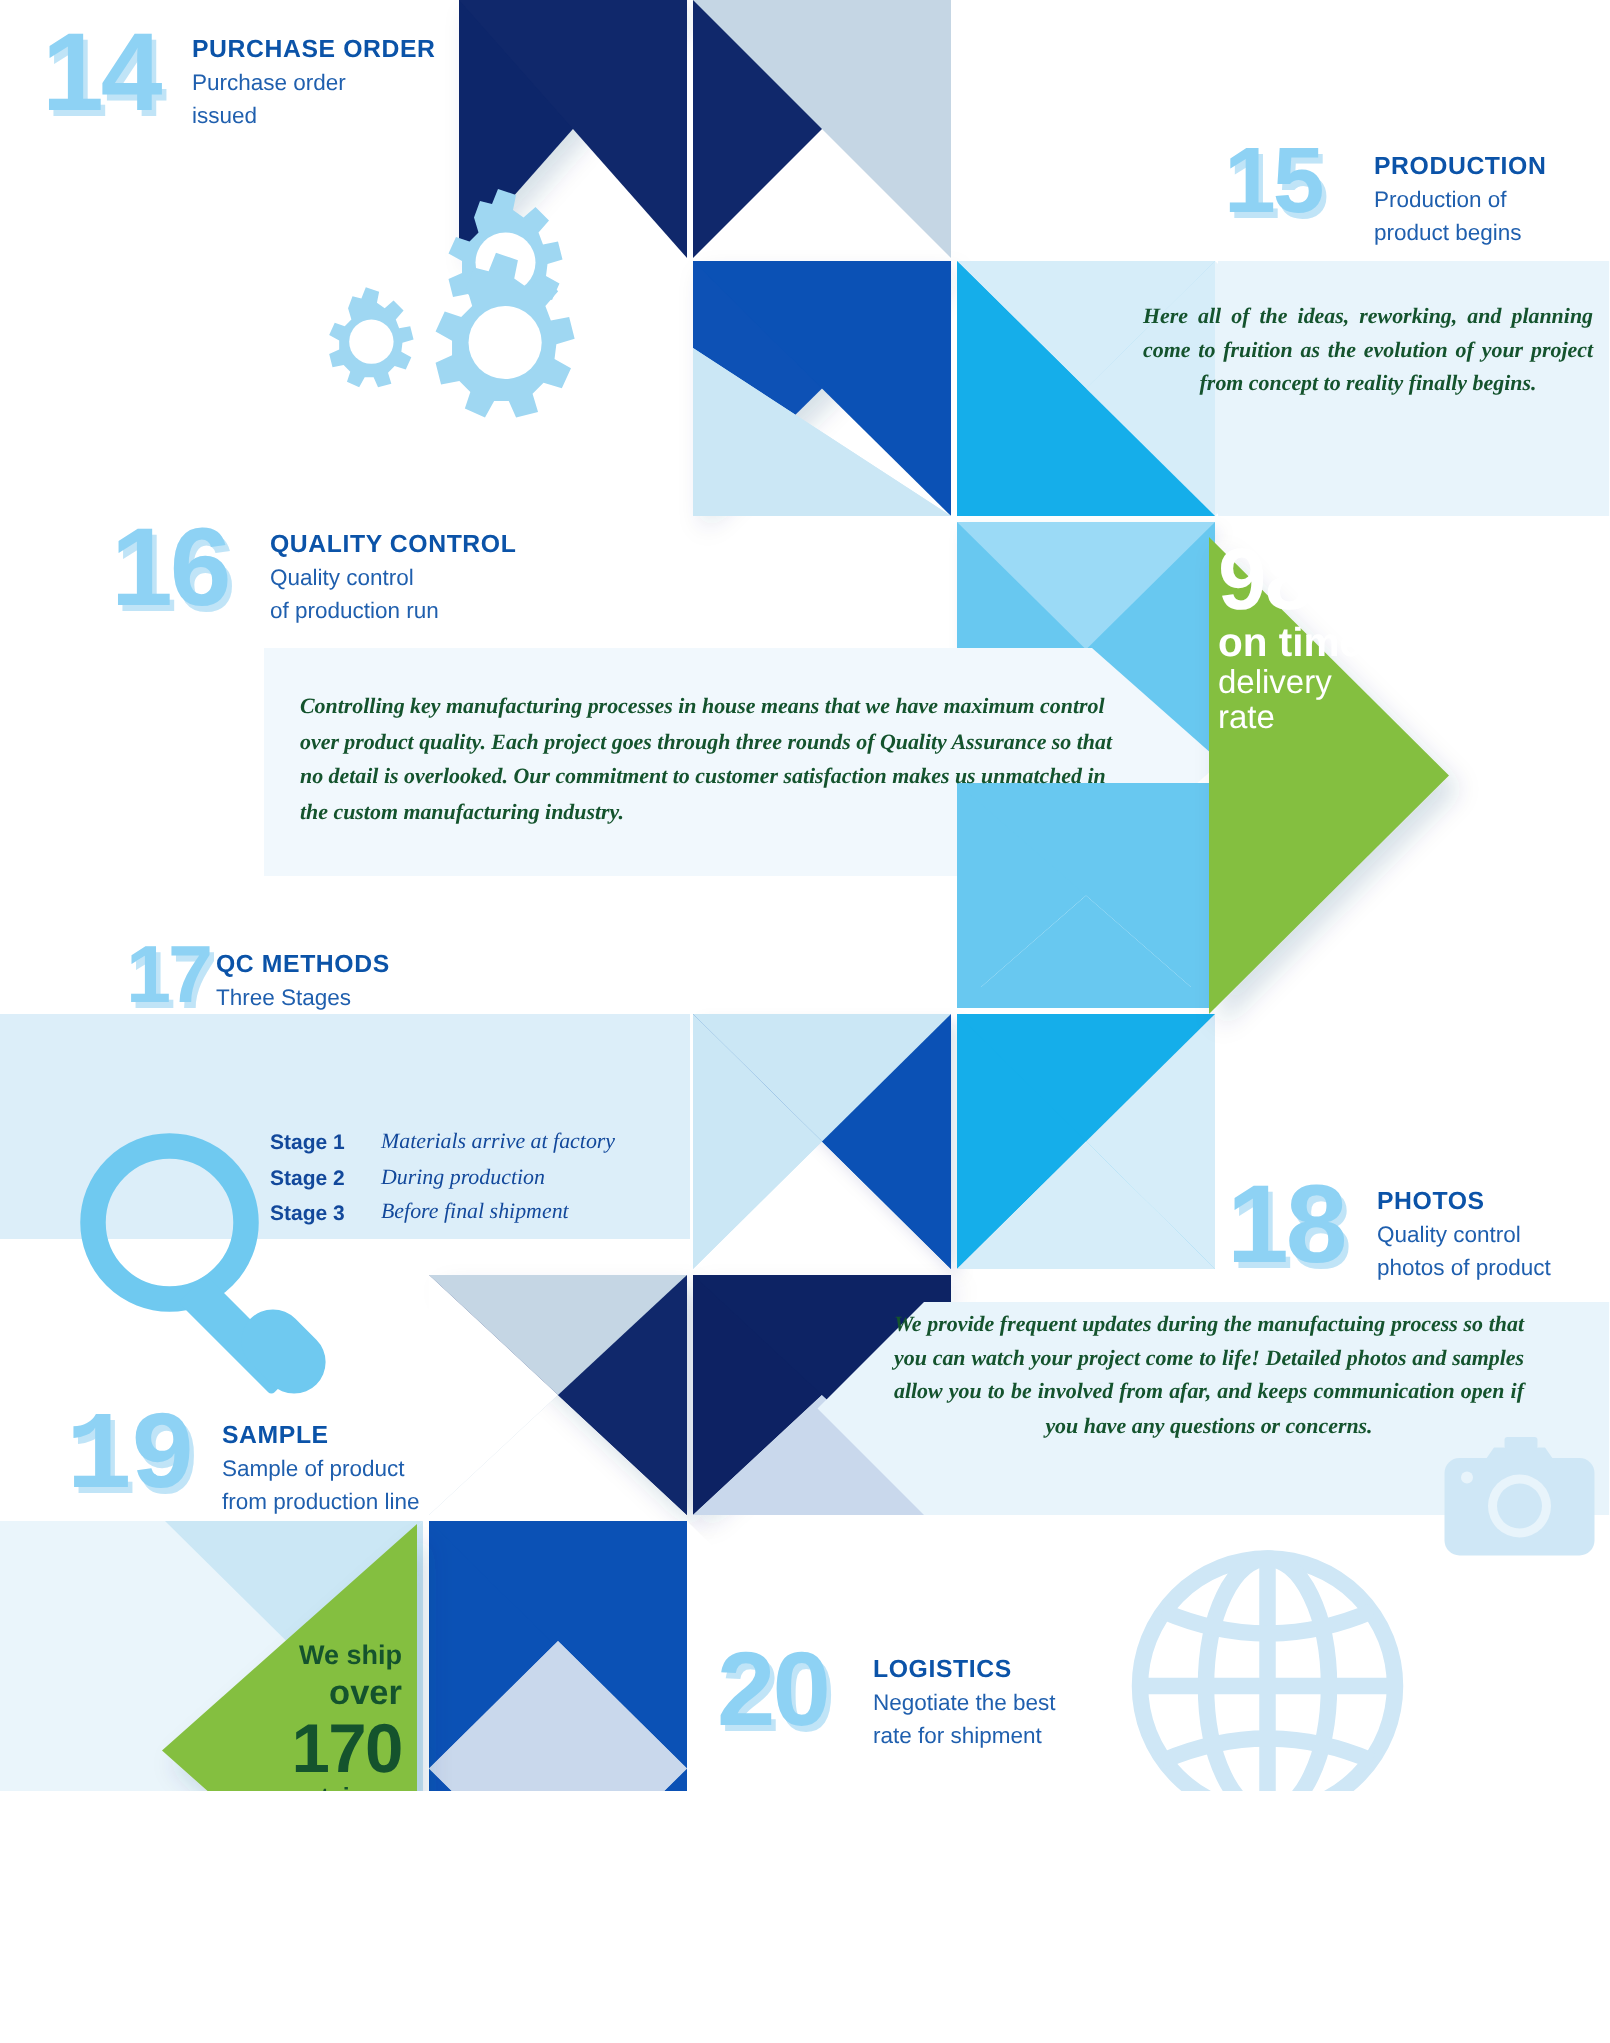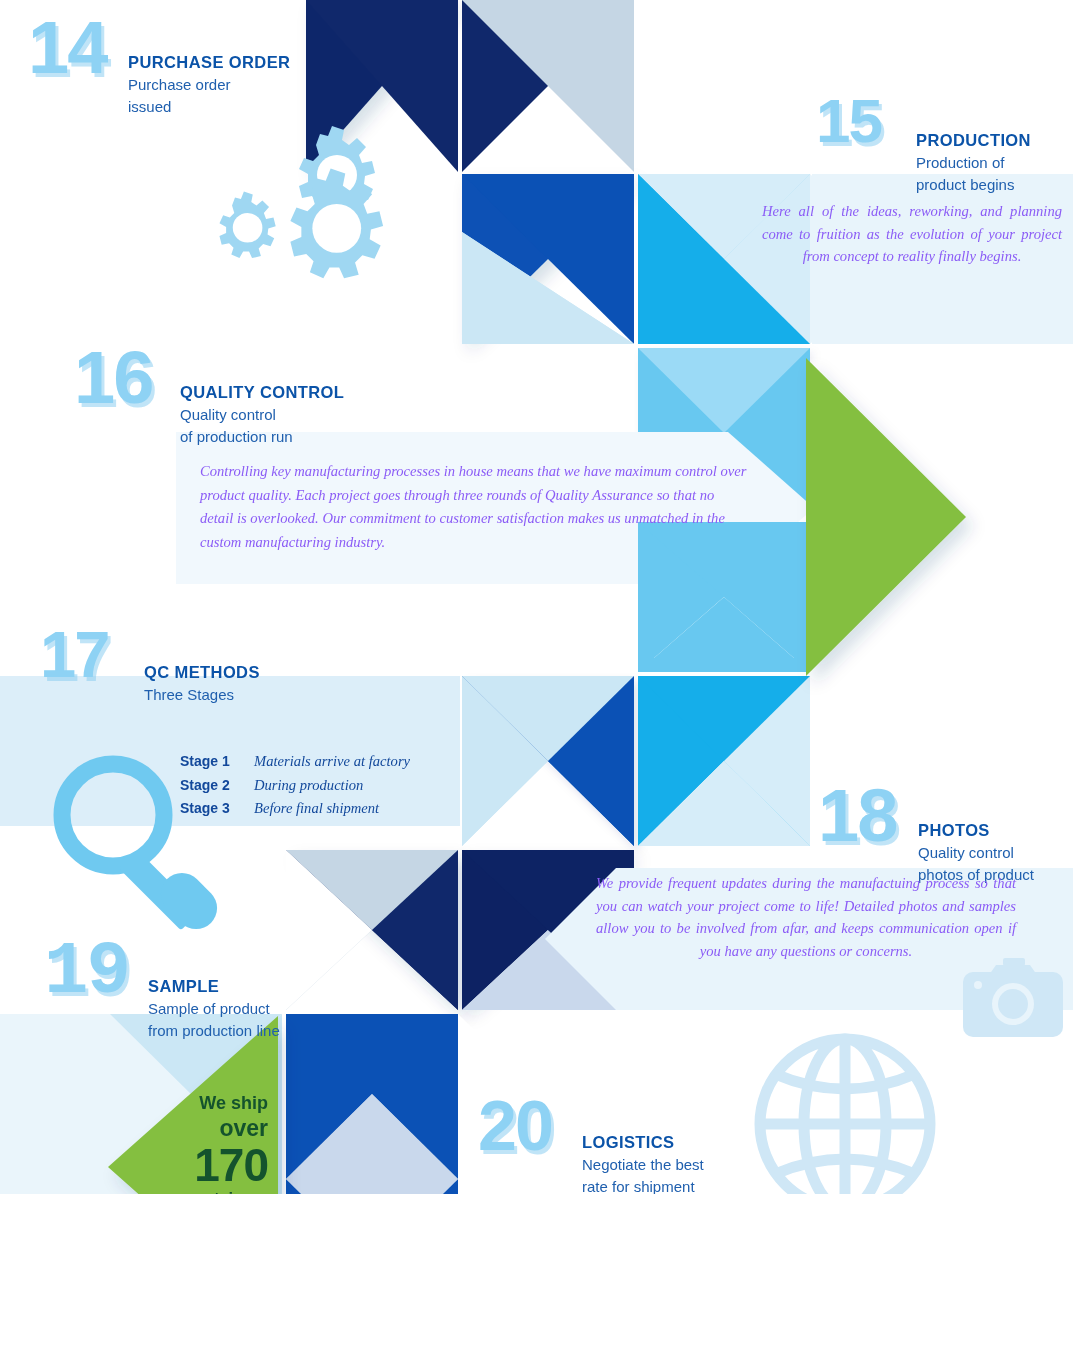--- a/index.html
+++ b/index.html
@@ -5,27 +5,27 @@
   html,body{margin:0;padding:0;background:#fff;}
   body{font-family:"Liberation Sans",sans-serif;}
   #page{position:relative;width:1073px;height:1194px;overflow:hidden;background:#ffffff;}
   #bg{position:absolute;left:0;top:0;width:1073px;height:1362px;}
 
   
   .step{position:absolute;display:flex;align-items:flex-start;}
   .num{font-weight:bold;line-height:.82;color:#8ED2F4;
        text-shadow:3px 4px 0 rgba(140,205,240,.55);
        letter-spacing:-2px;font-family:"Liberation Sans",sans-serif;}
-  .step-txt{padding-top:6px;margin-top:29px;}
+  .step-txt{padding-top:6px;}
   .step-title{font-weight:bold;color:#0B53A8;letter-spacing:.4px;font-size:16.5px;line-height:1.2;}
   .step-sub{color:#1F5FAE;font-size:15px;line-height:1.35;margin-top:2px;}
 
   
-  .para{position:absolute;color:#8b5cf6;font-family:"Liberation Serif",serif;
-        font-style:italic;font-size:14.6px;line-height:1.55;}
+  .para{position:absolute;color:#14532d;font-family:"Liberation Serif",serif;
+        font-style:italic;font-size:14.6px;line-height:1.55;font-weight:bold;}
   .para.jr{text-align:justify;text-align-last:center;}
 
   
   .stages{position:absolute;color:#12489B;font-size:14px;line-height:1.62;}
   .stages .row{display:flex;}
   .stages .lab{font-weight:bold;width:74px;font-family:"Liberation Sans",sans-serif;}
   .stages .val{font-style:italic;font-family:"Liberation Serif",serif;font-size:14.6px;}
 
   
   .badge98{position:absolute;left:812px;top:360px;width:148px;text-align:left;color:#fff;}
@@ -216,21 +216,21 @@
     <div class="step-txt" style="margin-left:10px;">
       <div class="step-title">QUALITY CONTROL</div>
       <div class="step-sub">Quality control</div>
       <div class="step-sub">of production run</div>
     </div>
   </div>
 
   <div class="para" style="left:200px;top:460px;width:548px;line-height:1.62;">Controlling key manufacturing processes in house means that we have maximum control over product quality. Each project goes through three rounds of Quality Assurance so that no detail is overlooked. Our commitment to customer satisfaction makes us unmatched in the custom manufacturing industry.</div>
 
   <div class="step" style="left:40px;top:628px;">
-    <div class="num" style="font-size:65px;width:100px;">17</div>
+    <div class="num" style="font-size:54px;width:100px;text-align:right;">17</div>
     <div class="step-txt" style="margin-left:4px;">
       <div class="step-title">QC METHODS</div>
       <div class="step-sub">Three Stages</div>
     </div>
   </div>
 
 
   <div class="stages" style="left:180px;top:750px;">
     <div class="row">
       <span class="lab">Stage 1</span>
@@ -268,20 +268,26 @@
 
   <div class="step" style="left:478px;top:1098px;">
     <div class="num" style="font-size:70px;width:100px;">20</div>
     <div class="step-txt" style="margin-left:4px;">
       <div class="step-title">LOGISTICS</div>
       <div class="step-sub">Negotiate the best</div>
       <div class="step-sub">rate for shipment</div>
     </div>
   </div>
 
+  <div class="badge98">
+    <div class="b98-num">98%</div>
+    <div class="b98-l1">on time</div>
+    <div class="b98-l2">delivery</div>
+    <div class="b98-l3">rate</div>
+  </div>
 
   <div class="badge170">
     <div class="b170-l1">We ship</div>
     <div class="b170-l2">over</div>
     <div class="b170-num">170</div>
     <div class="b170-l4">containers</div>
     <div class="b170-l4">of product</div>
     <div class="b170-l4">per have</div>
   </div>
 

